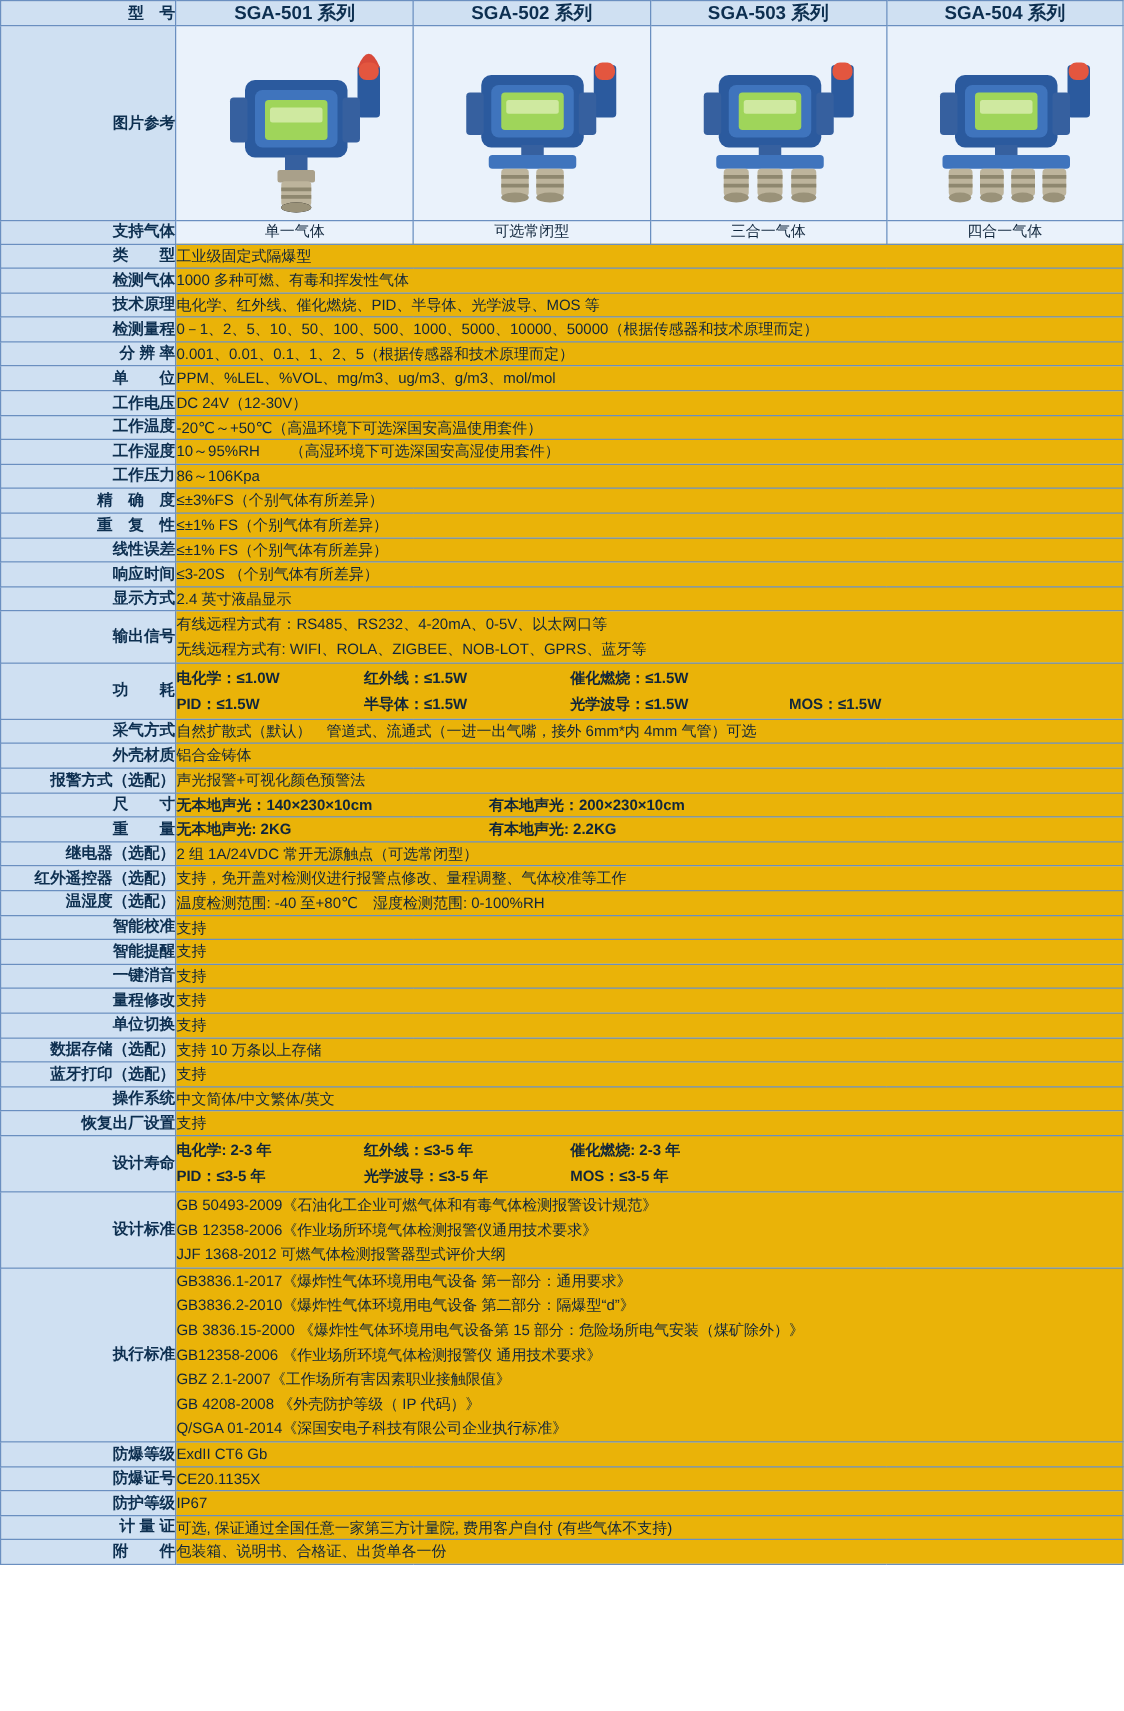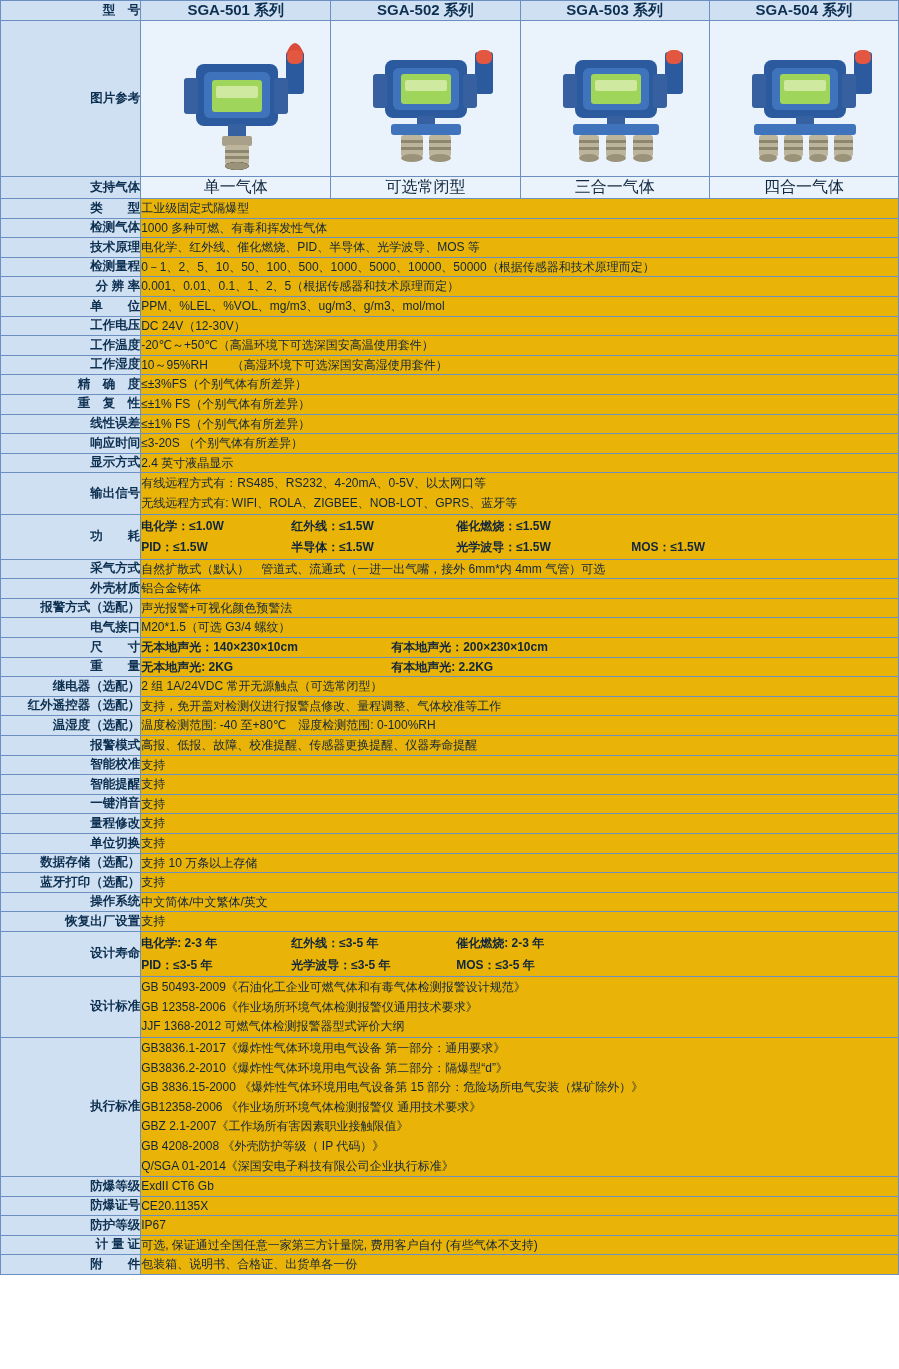--- a/index.html
+++ b/index.html
@@ -51,21 +51,21 @@
   td.imgcell {
     background: #eaf2fb;
     text-align: center;
     padding: 4px 0 2px 0;
     height: 155px;
   }
   td.gascell {
     background: #eaf2fb;
     text-align: center;
     padding: 5px 2px;
-    font-size: 16px;
+    font-size: 12px;
     color: #10263c;
   }
   .multiline div { margin: 1px 0; }
   .cols {
     display: flex;
     flex-wrap: wrap;
   }
   .cols > div { white-space: nowrap; font-weight: bold; }
   .c1 { width: 150px; }
   .c2 { width: 165px; }
@@ -266,20 +266,24 @@
   </tr>
   <tr>
     <td class="label">工作温度</td>
     <td class="value" colspan="4">-20℃～+50℃（高温环境下可选深国安高温使用套件）</td>
   </tr>
   <tr>
     <td class="label">工作湿度</td>
     <td class="value" colspan="4">10～95%RH　　（高湿环境下可选深国安高湿使用套件）</td>
   </tr>
   <tr>
+    <td class="label">工作压力</td>
+    <td class="value" colspan="4">86～106Kpa</td>
+  </tr>
+  <tr>
     <td class="label">精　确　度</td>
     <td class="value" colspan="4">≤±3%FS（个别气体有所差异）</td>
   </tr>
   <tr>
     <td class="label">重　复　性</td>
     <td class="value" colspan="4">≤±1% FS（个别气体有所差异）</td>
   </tr>
   <tr>
     <td class="label">线性误差</td>
     <td class="value" colspan="4">≤±1% FS（个别气体有所差异）</td>
@@ -323,24 +327,20 @@
     <td class="value" colspan="4">自然扩散式（默认）　管道式、流通式（一进一出气嘴，接外 6mm*内 4mm 气管）可选</td>
   </tr>
   <tr>
     <td class="label">外壳材质</td>
     <td class="value" colspan="4">铝合金铸体</td>
   </tr>
   <tr>
     <td class="label">报警方式（选配）</td>
     <td class="value" colspan="4">声光报警+可视化颜色预警法</td>
   </tr>
-  <tr>
-    <td class="label">电气接口</td>
-    <td class="value" colspan="4">M20*1.5（可选 G3/4 螺纹）</td>
-  </tr>
 
   <tr>
     <td class="label">尺　　寸</td>
     <td class="value" colspan="4">
       <div class="cols">
         <div class="sz1">无本地声光：140×230×10cm</div>
         <div>有本地声光：200×230×10cm</div>
       </div>
     </td>
   </tr>
@@ -359,24 +359,20 @@
     <td class="label">继电器（选配）</td>
     <td class="value" colspan="4">2 组 1A/24VDC 常开无源触点（可选常闭型）</td>
   </tr>
   <tr>
     <td class="label">红外遥控器（选配）</td>
     <td class="value" colspan="4">支持，免开盖对检测仪进行报警点修改、量程调整、气体校准等工作</td>
   </tr>
   <tr>
     <td class="label">温湿度（选配）</td>
     <td class="value" colspan="4">温度检测范围: -40 至+80℃　湿度检测范围: 0-100%RH</td>
-  </tr>
-  <tr>
-    <td class="label">报警模式</td>
-    <td class="value" colspan="4">高报、低报、故障、校准提醒、传感器更换提醒、仪器寿命提醒</td>
   </tr>
   <tr>
     <td class="label">智能校准</td>
     <td class="value" colspan="4">支持</td>
   </tr>
   <tr>
     <td class="label">智能提醒</td>
     <td class="value" colspan="4">支持</td>
   </tr>
   <tr>

